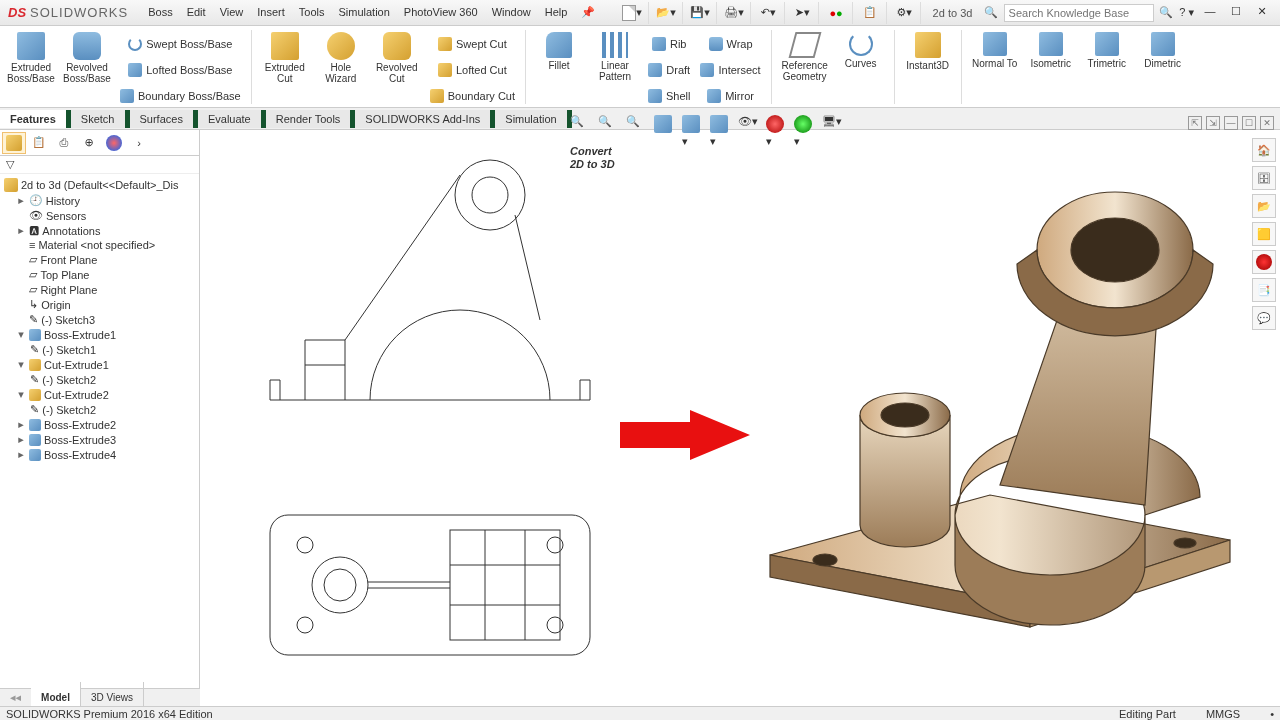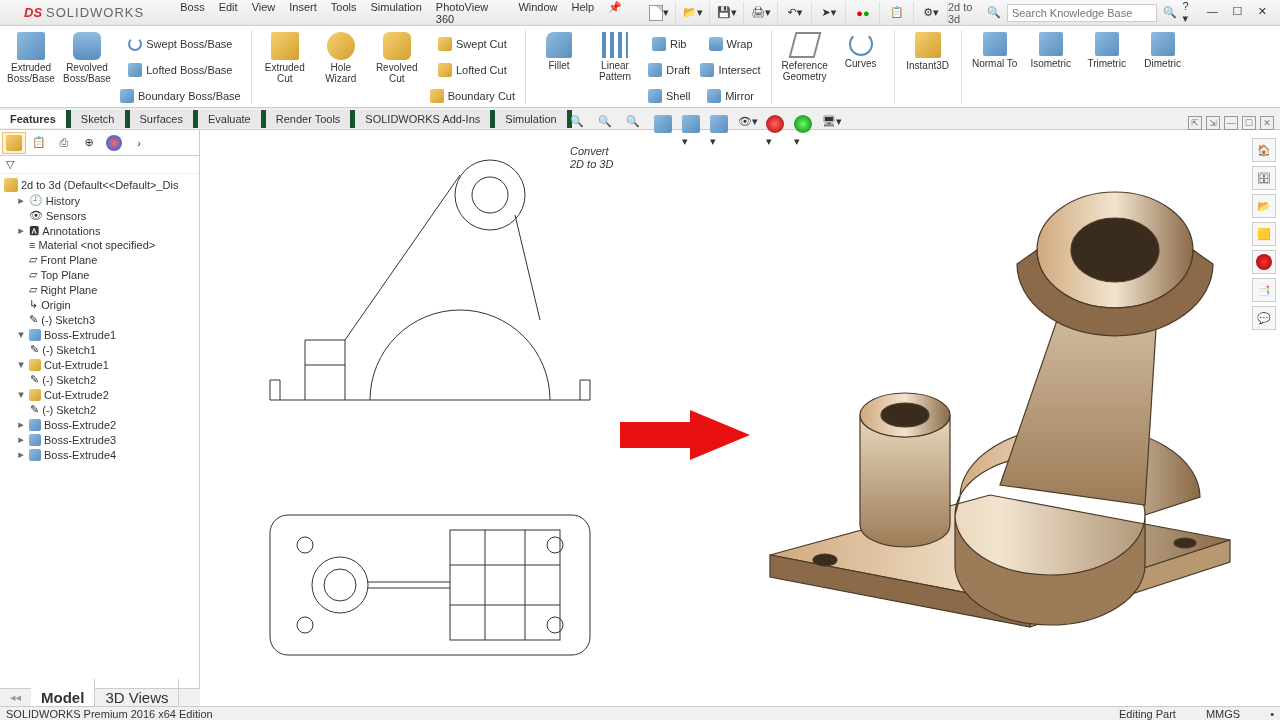--- a/index.html
+++ b/index.html
@@ -1,18 +1,18 @@
 <!DOCTYPE html>
 <html><head>
 <meta charset="utf-8">
 <style>
 *{margin:0;padding:0;box-sizing:border-box;font-family:"Segoe UI",Arial,sans-serif;font-size:11px;color:#333}
 body{width:1280px;height:720px;background:#fff;overflow:hidden;position:relative}
 .topbar{height:26px;background:linear-gradient(#f8f8f8,#e8e8e8);display:flex;align-items:center;border-bottom:1px solid #ccc}
-.logo{display:flex;padding:0 24px;gap:4px}
+.logo{display:flex;padding:0 8px;gap:4px}
 .logo-red{color:#d9272e;font-weight:bold;font-style:italic;font-size:13px}
 .logo-text{color:#666;font-size:13px;letter-spacing:1px}
 .menus{display:flex;gap:2px;margin-left:6px}
 .menu-item{padding:3px 6px;cursor:pointer}
 .qat{display:flex;align-items:center;gap:6px;margin-left:20px}
 .qat-btn{width:28px;height:22px;display:flex;align-items:center;justify-content:center;cursor:pointer;border-right:1px solid #ddd;padding-right:5px}
 .doc-name{margin-left:auto;margin-right:auto;color:#555}
 .title-right{display:flex;align-items:center;gap:6px;padding-right:8px}
 .search-box{border:1px solid #ccc;padding:2px 4px;width:150px;color:#999;background:#fff}
 .win-btn{width:20px;height:16px;cursor:pointer;text-align:center}
@@ -35,26 +35,26 @@
 .side-tabs{height:26px;display:flex;align-items:center;gap:1px;border-bottom:1px solid #ccc;padding:2px}
 .side-tab{width:24px;height:22px;display:flex;align-items:center;justify-content:center;cursor:pointer;border:1px solid transparent}
 .side-tab.active{background:#fff3d6;border-color:#f0c070}
 .filter{padding:2px 6px;border-bottom:1px solid #eee}
 .tree{flex:1;overflow:auto;padding:3px 2px}
 .tree-node{display:flex;align-items:center;gap:3px;padding:1px 2px;cursor:pointer;white-space:nowrap}
 .tree-node .exp{width:10px;text-align:center;color:#666}
 .tree-node .ic{width:14px;height:14px;flex-shrink:0}
 .indent1{padding-left:14px}.indent2{padding-left:28px}
 .viewport{flex:1;position:relative;background:#fff}
-.overlay-text{position:absolute;left:370px;top:15px;font-size:38px;font-weight:normal;font-style:italic;color:#1848a0;line-height:1.15}
+.overlay-text{position:absolute;left:370px;top:15px;font-size:38px;font-weight:bold;font-style:italic;color:#1848a0;line-height:1.15}
 .arrow{position:absolute;left:420px;top:280px;width:130px;height:50px}
 .side-r{position:absolute;right:4px;top:8px;display:flex;flex-direction:column;gap:4px;z-index:5}
 .side-r-btn{width:24px;height:24px;border:1px solid #ccc;background:#f7f7f7;display:flex;align-items:center;justify-content:center;cursor:pointer}
 .bottom-tabs{position:absolute;bottom:14px;left:0;height:18px;display:flex;align-items:center;background:#f0f0f0;border-top:1px solid #ccc;width:200px}
-.btab{padding:10px 10px;border-right:1px solid #ccc;cursor:pointer;font-size:15px}
+.btab{padding:10px 10px;border-right:1px solid #ccc;cursor:pointer;font-size:10px}
 .btab.active{background:#fff;font-weight:bold}
 .status{position:absolute;bottom:0;left:0;right:0;height:14px;background:#f0f0f0;border-top:1px solid #ccc;display:flex;align-items:center;padding:0 6px;font-size:10px}
 .status-r{margin-left:auto;display:flex;gap:30px}
 .vp-controls{position:absolute;right:6px;top:116px;display:flex;gap:4px}
 .vp-ctrl{width:14px;height:14px;border:1px solid #999;cursor:pointer;font-size:9px;text-align:center;line-height:12px;color:#777}
 
 .ic{display:inline-block;position:relative}
 .cube{background:linear-gradient(135deg,#8fbce0,#5a8fc0);border-radius:2px}
 .cube-y{background:linear-gradient(135deg,#f5d070,#d4a030);border-radius:2px}
 .cyl{background:linear-gradient(#8fbce0,#5a8fc0);border-radius:3px}

